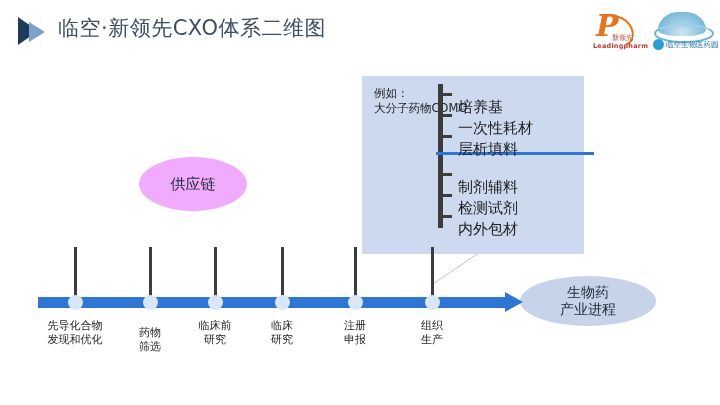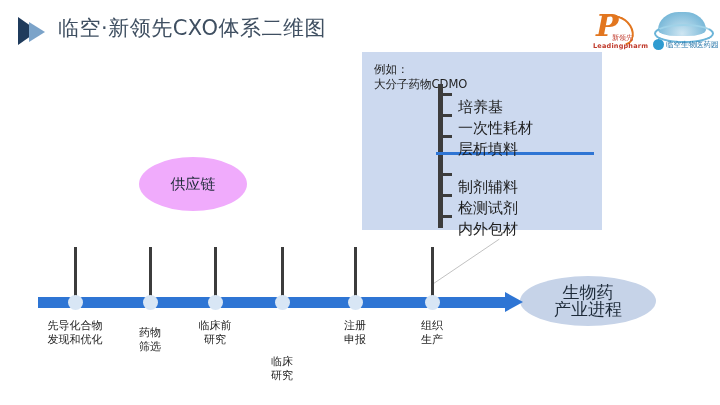--- a/index.html
+++ b/index.html
@@ -46,21 +46,21 @@
      border-radius:50% 50% 45% 45%/85% 85% 30% 30%;
      background:radial-gradient(ellipse at 50% 90%,#cfe6f2 0%,#8fc4df 55%,#5aa8cf 100%);}
   .lk-ring{position:absolute;left:2px;top:14px;width:56px;height:15px;border-radius:50%;
      border:2px solid #6bb4d8;border-top-color:#9fd2e8;}
   .lk-badge{position:absolute;left:1px;top:29px;width:11px;height:11px;border-radius:50%;
      background:#2f9bd0;}
   .lk-cn{position:absolute;left:14px;top:30px;font-size:7.5px;color:#1d6fa5;white-space:nowrap;}
 
   
   .detail-box{
-    position:absolute;left:362px;top:52px;width:240px;height:178px;
+    position:absolute;left:362px;top:76px;width:222px;height:178px;
     background:#ccd9ef;
   }
   .detail-eg{position:absolute;left:12px;top:10px;font-size:11.5px;color:#1d1d1d;line-height:15px;}
   .detail-eg .l2{display:block;}
   .spine{position:absolute;left:438px;top:84px;width:5px;height:144px;background:#3c3c3c;}
 
   .tickrow{position:absolute;left:443px;height:16px;}
   .tickrow .tick{position:absolute;left:0px;top:7px;width:9px;height:3px;background:#3c3c3c;}
   .tickrow .tlabel{position:absolute;left:15px;top:12px;font-size:15px;color:#1d1d1d;white-space:nowrap;}
 
@@ -70,21 +70,21 @@
   
   .leader{position:absolute;left:430px;top:236px;width:80px;height:56px;overflow:visible;}
 
   
   .ellipse{
     position:absolute;border-radius:50%;
     display:flex;align-items:center;justify-content:center;
     text-align:center;color:#1d2a38;
   }
   .supply{left:139px;top:157px;width:108px;height:54px;background:#f0abfc;font-size:15px;}
-  .bioprocess{left:520px;top:276px;width:136px;height:50px;background:#c6d3e8;font-size:17px;line-height:17px;}
+  .bioprocess{left:520px;top:276px;width:136px;height:50px;background:#c6d3e8;font-size:14px;line-height:17px;}
 
   
   .tl-bar{position:absolute;left:38px;top:297px;width:467px;height:11px;background:#2e75d4;}
   .tl-arrow{position:absolute;left:505px;top:292px;width:0;height:0;
      border-top:10.5px solid transparent;border-bottom:10.5px solid transparent;
      border-left:18px solid #2e75d4;}
   .stem{position:absolute;width:3px;background:#3c3c3c;}
   .node{position:absolute;width:15px;height:15px;border-radius:50%;background:#d8e6f5;}
   .nlabel{position:absolute;font-size:11px;color:#1d1d1d;line-height:14px;text-align:center;
      white-space:nowrap;transform:translateX(-50%);}
@@ -188,21 +188,21 @@
     <span>发现和优化</span>
   </div>
   <div class="nlabel" style="left:150px;top:326px;">
     <span>药物</span><br>
     <span>筛选</span>
   </div>
   <div class="nlabel" style="left:215px;top:319px;">
     <span>临床前</span><br>
     <span>研究</span>
   </div>
-  <div class="nlabel" style="left:282px;top:319px;margin-top:36px;">
+  <div class="nlabel" style="left:282px;top:319px;">
     <span>临床</span><br>
     <span>研究</span>
   </div>
   <div class="nlabel" style="left:355px;top:319px;">
     <span>注册</span><br>
     <span>申报</span>
   </div>
   <div class="nlabel" style="left:432px;top:319px;">
     <span>组织</span><br>
     <span>生产</span>

